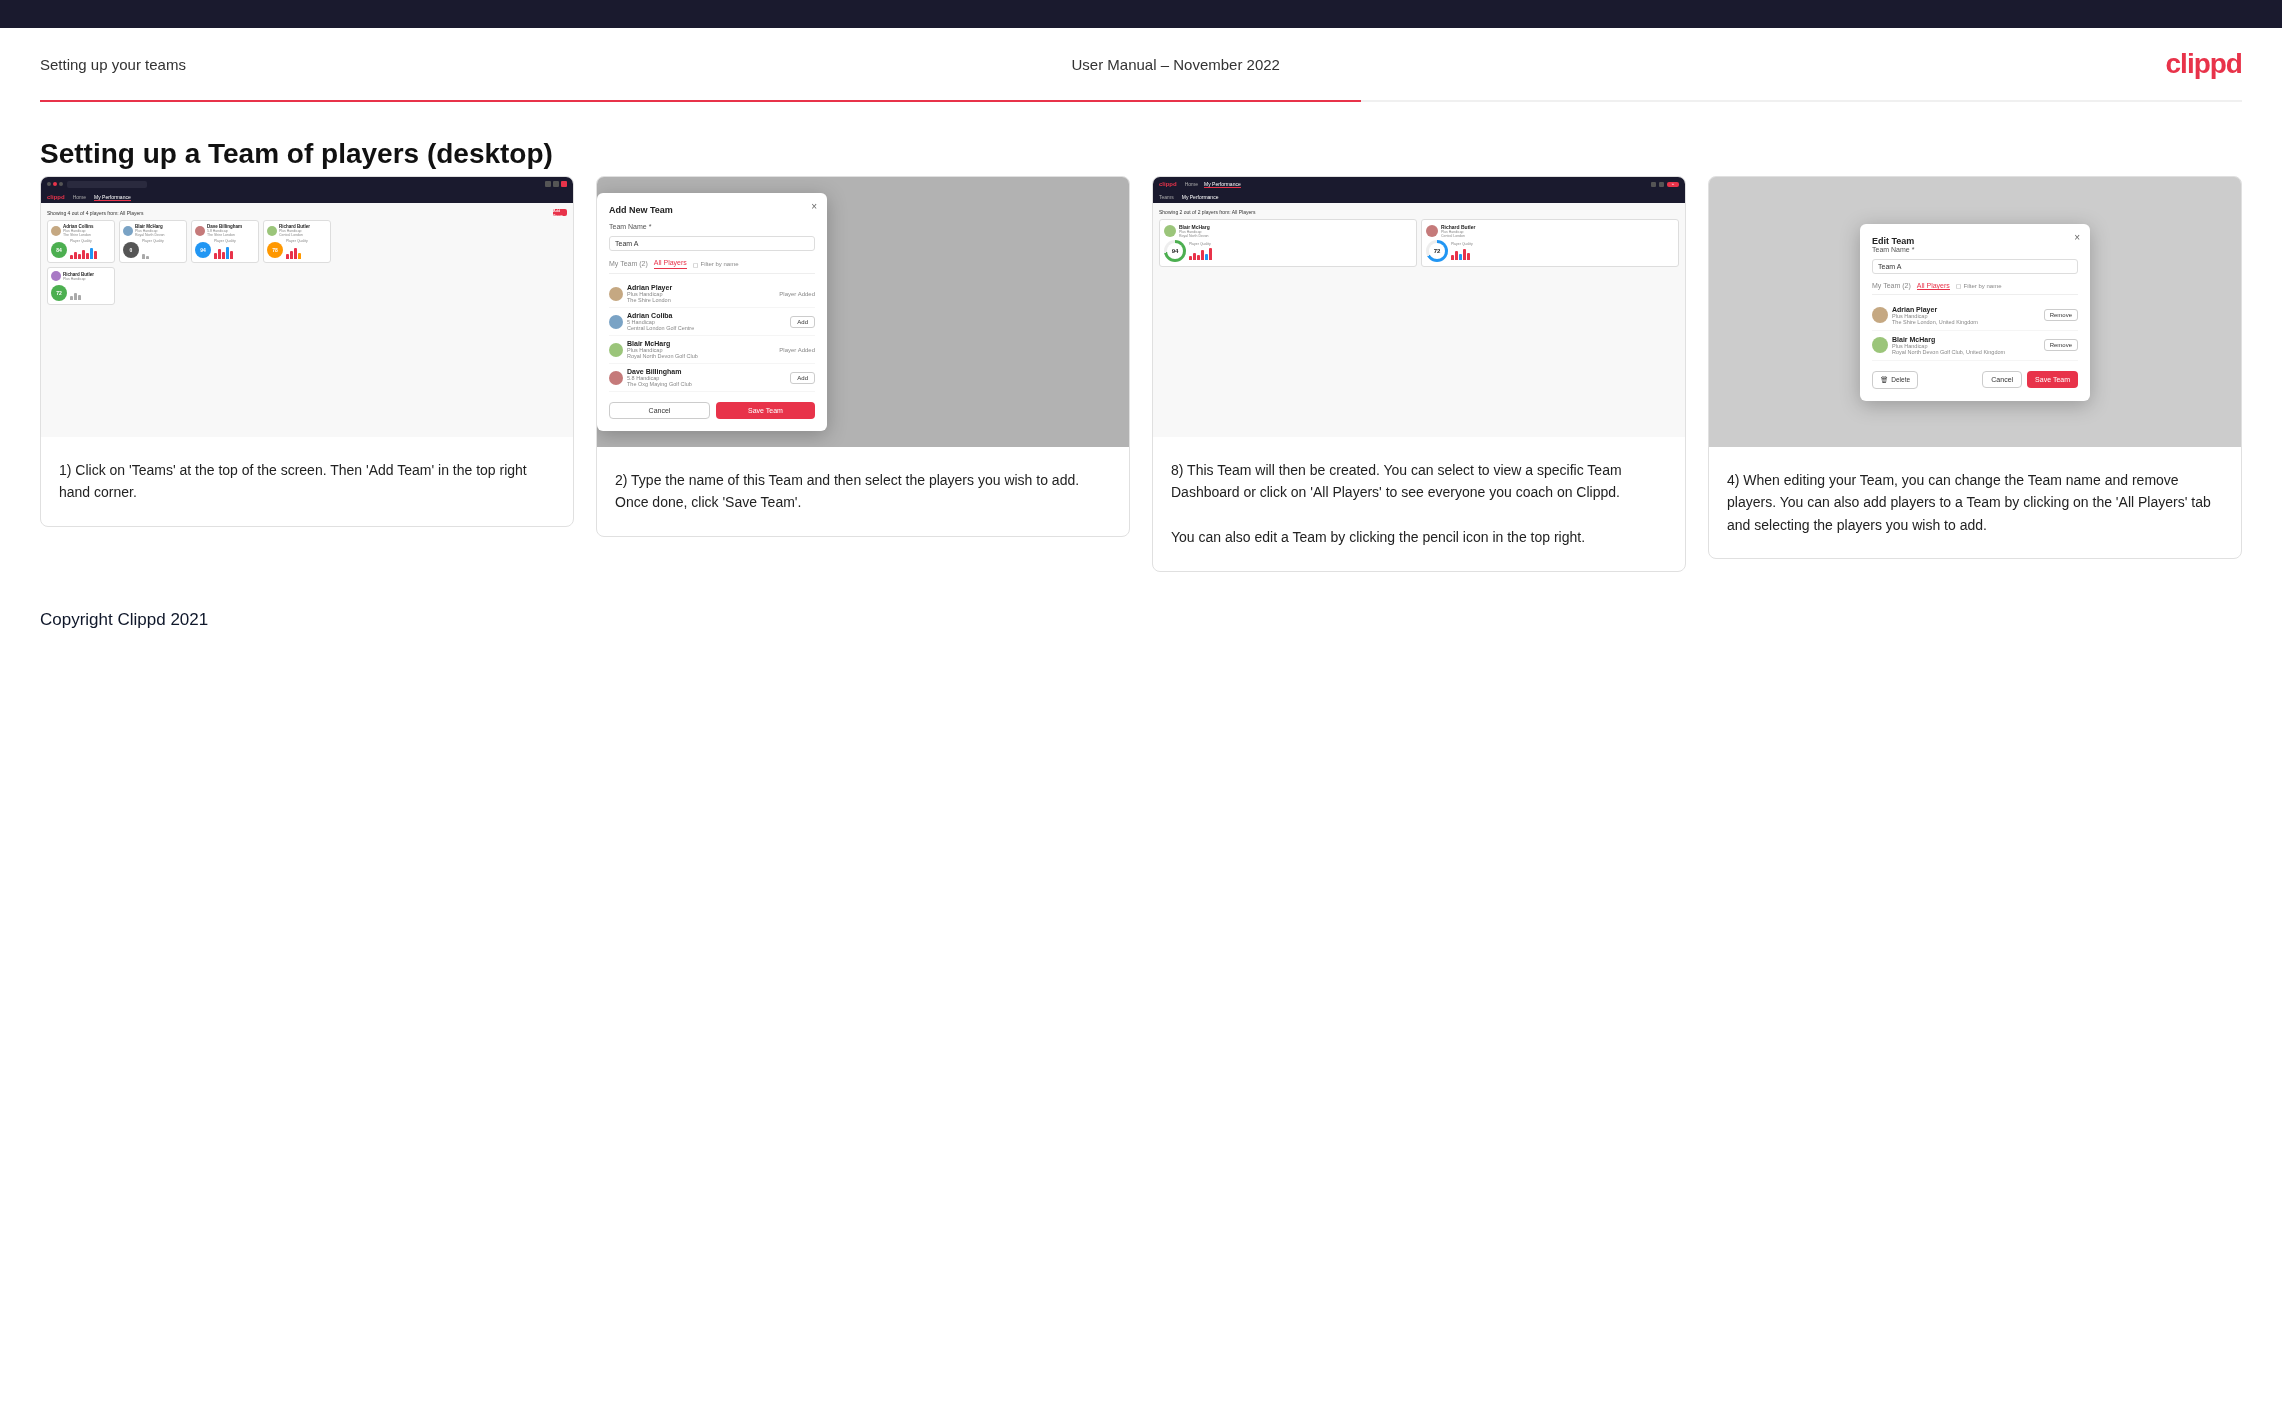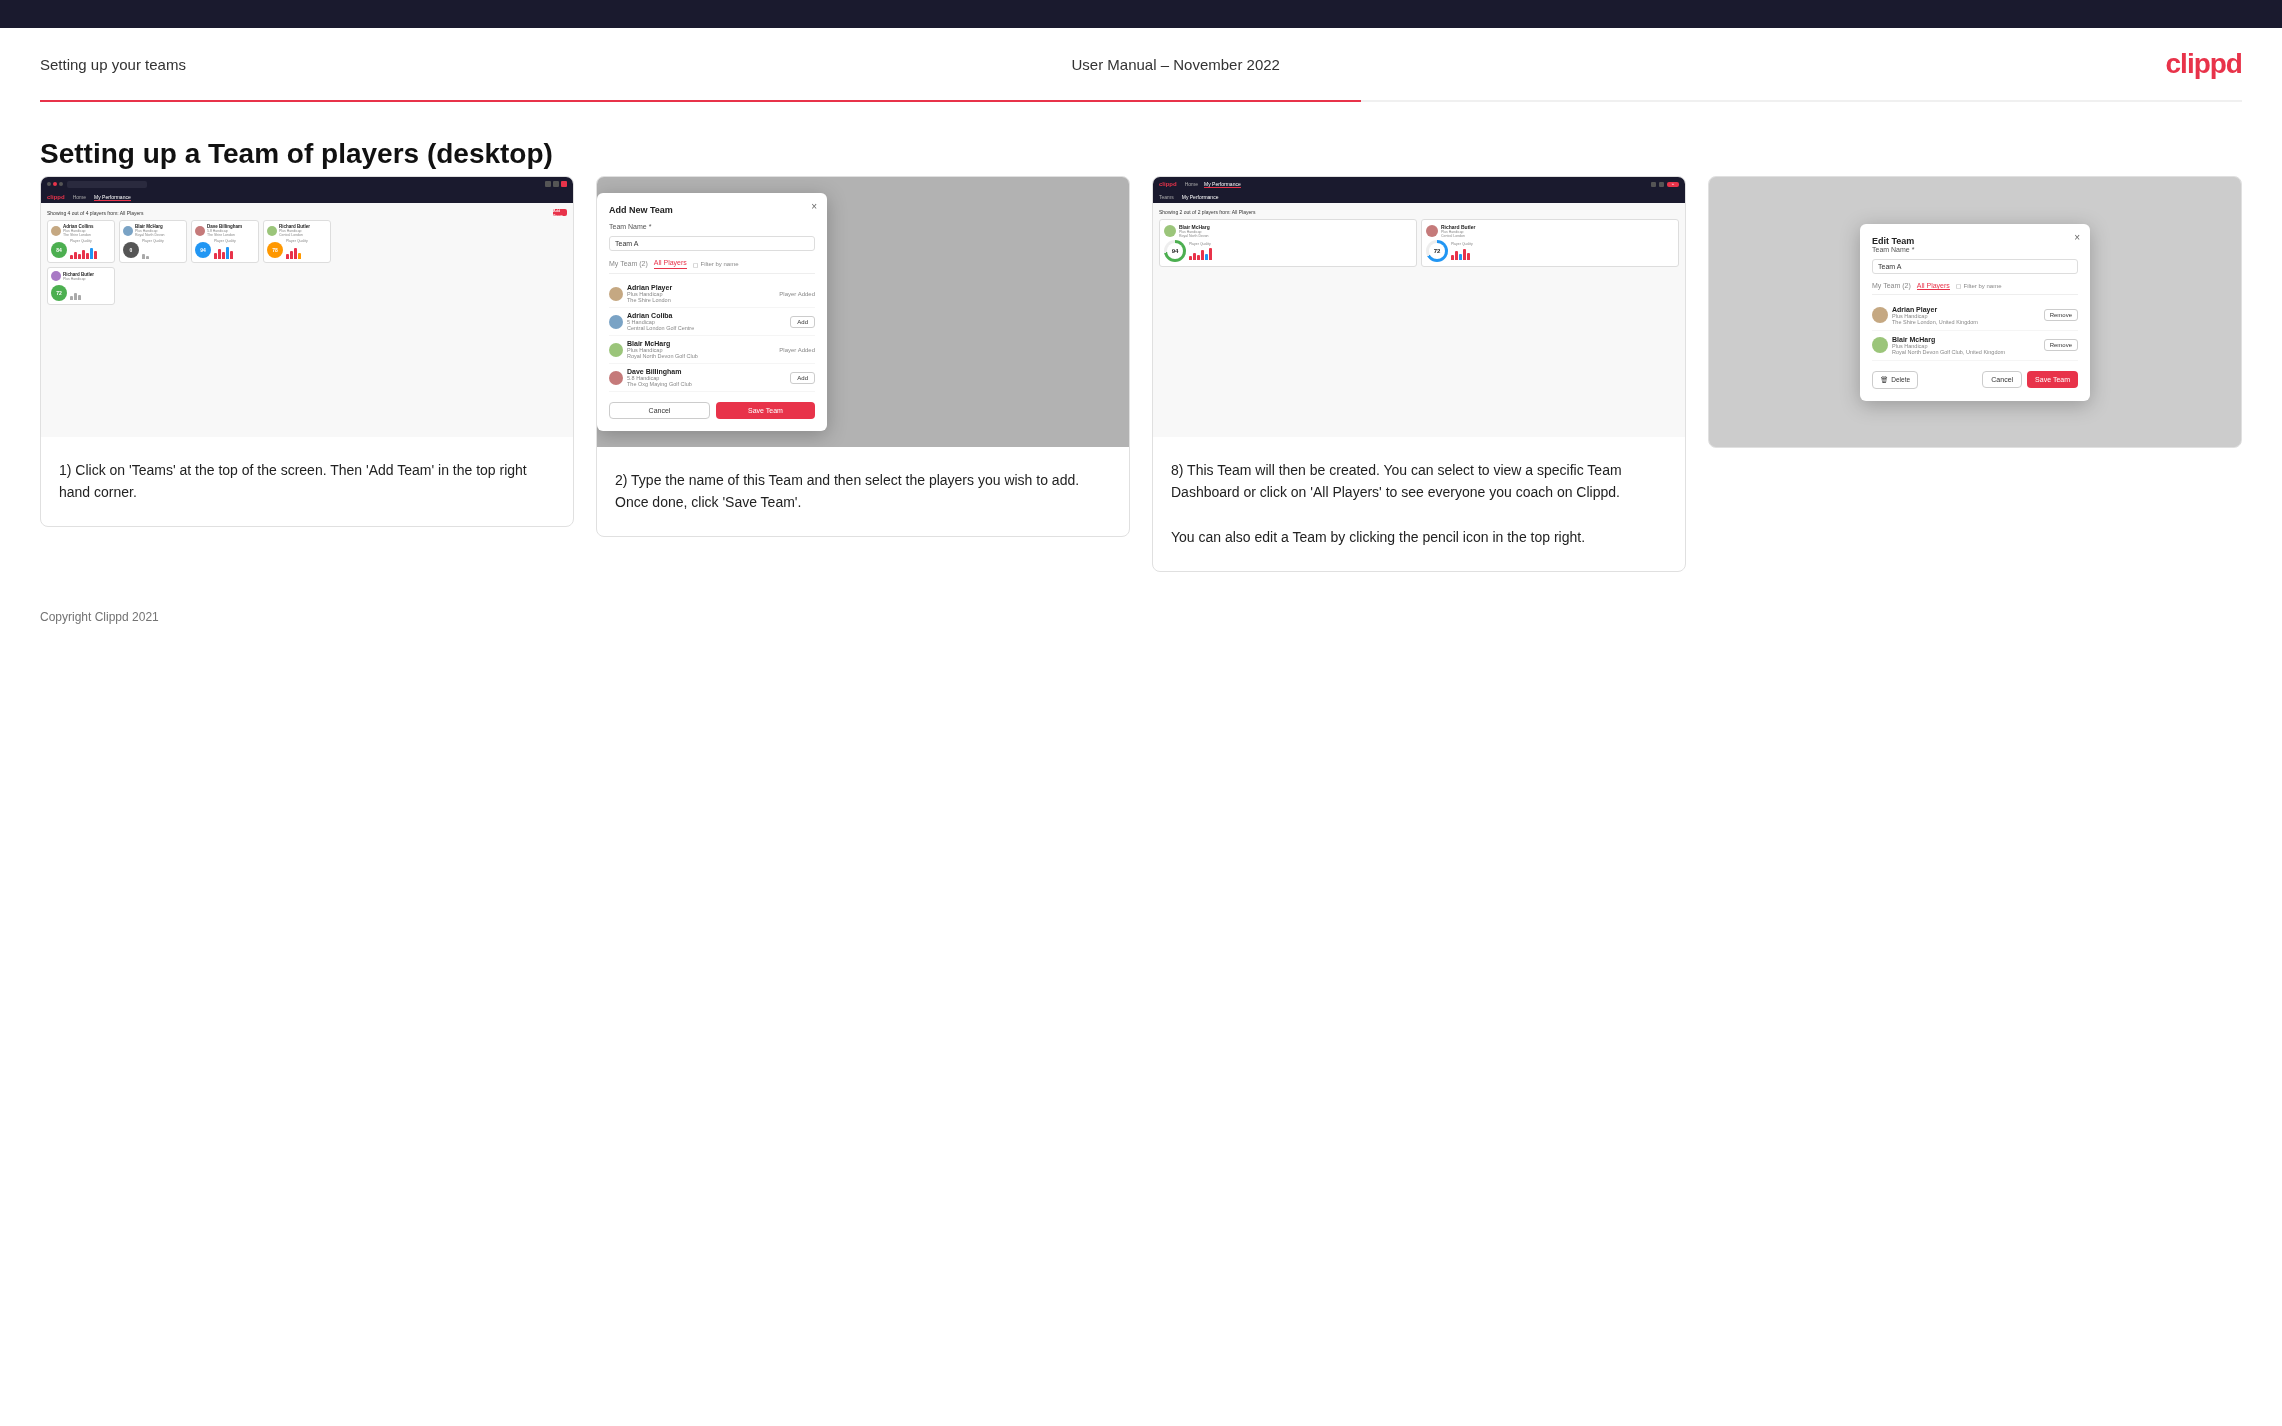--- a/index.html
+++ b/index.html
@@ -418,22 +418,22 @@
     .btn-save2 {
       background: #e8334a;
       border: none;
       border-radius: 4px;
       font-size: 7px;
       padding: 4px 8px;
       color: #fff;
       cursor: pointer;
     }
     .footer-text {
-      font-size: 12px;
-      color: #737373;
+      font-size: 17px;
+      color: #0f172a;
       padding: 18px 40px 14px 40px;
     }
   </style>
 </head>
 <body>
 
 <div class="top-bar"></div>
 
 <div class="header">
   <div class="header-left">Setting up your teams</div>
@@ -798,18 +798,19 @@
               <span>🗑</span>
               <span>Delete</span>
             </button>
             <div class="edit-right-btns">
               <button class="btn-cancel2">Cancel</button>
               <button class="btn-save2">Save Team</button>
             </div>
           </div>
         </div>
       </div>
+      <div class="card-text">4) When editing your Team, you can change the Team name and remove players. You can also add players to a Team by clicking on the 'All Players' tab and selecting the players you wish to add.</div>
     </div>
 
   </div>
 </div>
 
 <div class="footer-text">Copyright Clippd 2021</div>
 
 </body></html>

